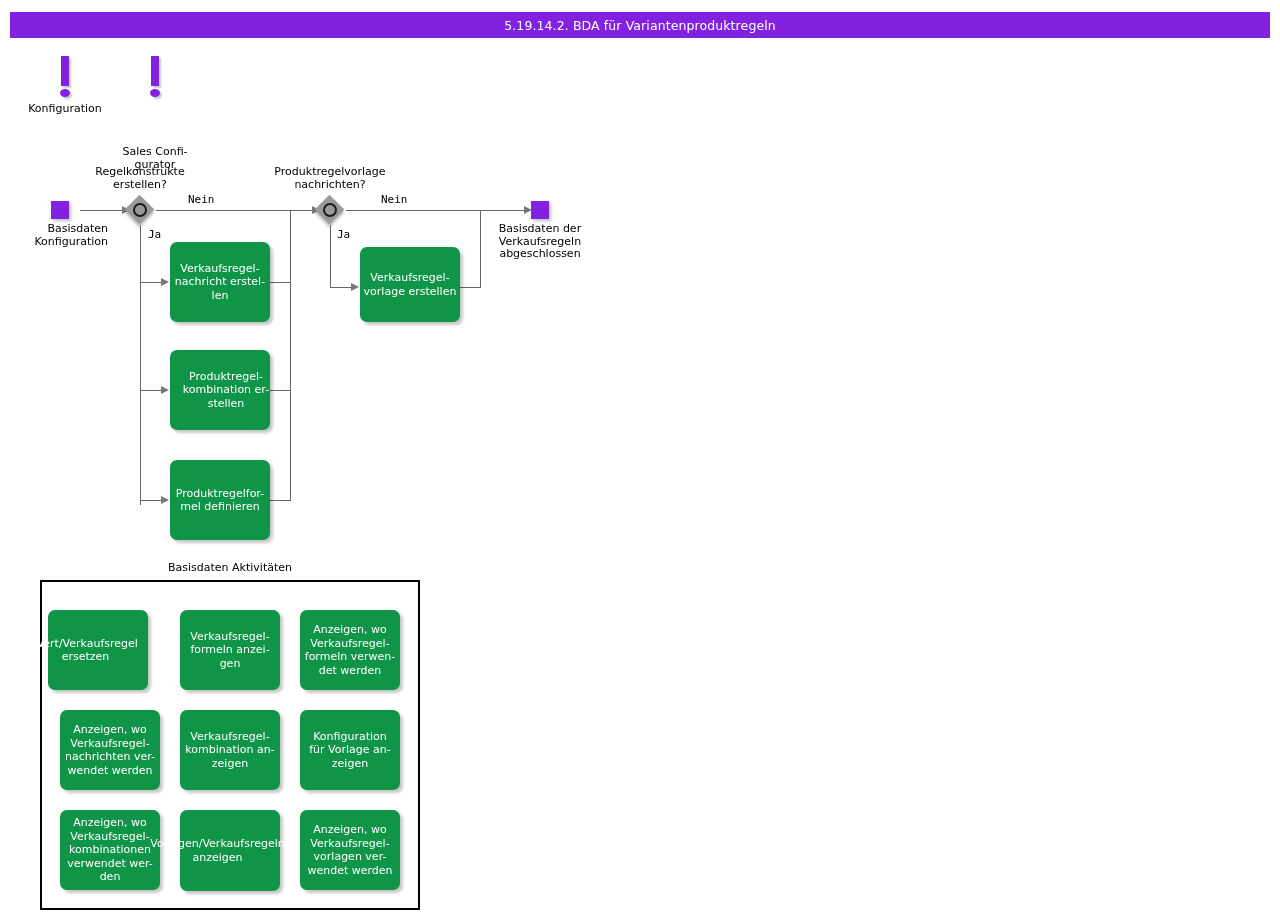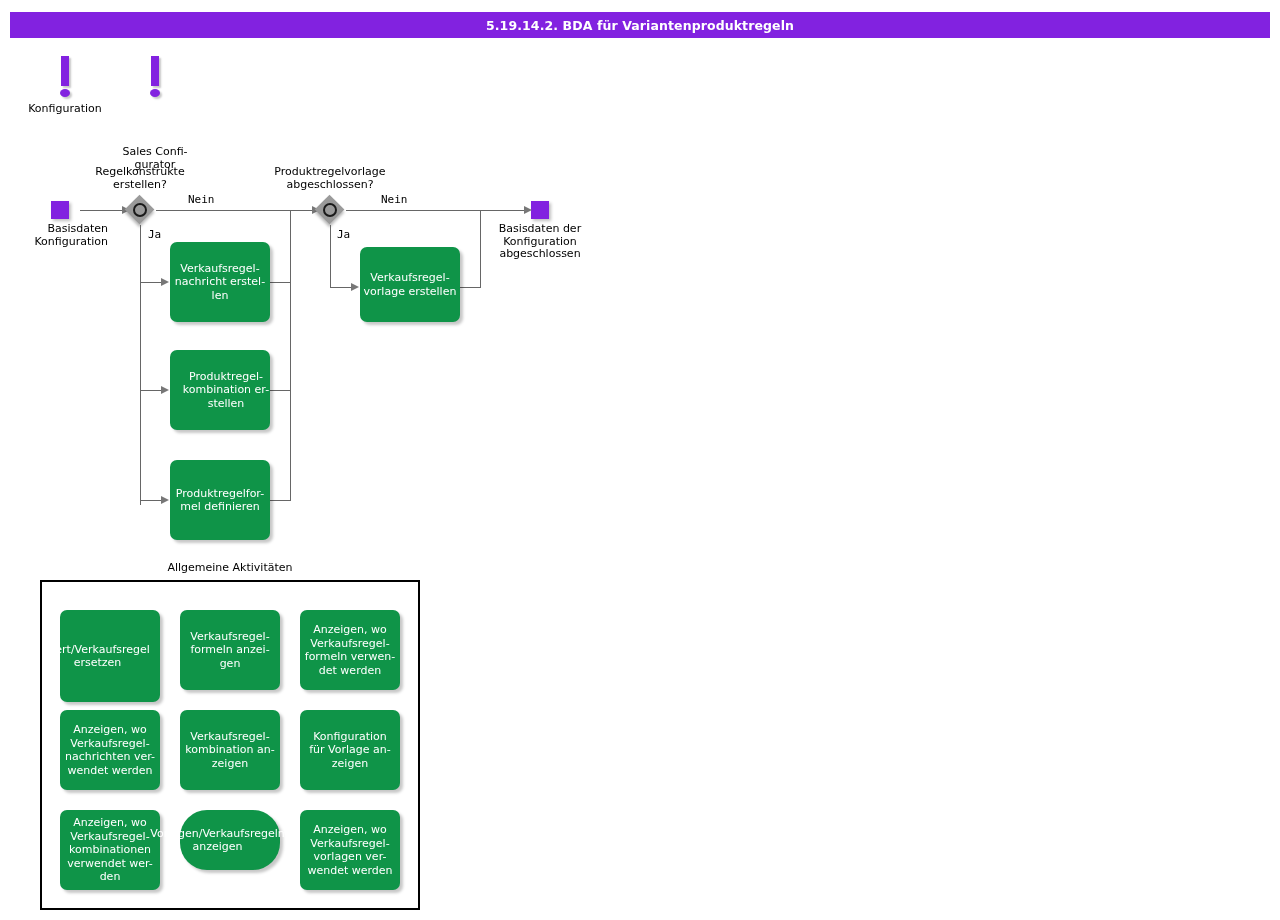--- a/index.html
+++ b/index.html
@@ -19,21 +19,21 @@
   
   #title-bar {
     position: absolute;
     left: 10px;
     top: 12px;
     width: 1260px;
     height: 26px;
     background: #8222e0;
     color: #ffffff;
     font-size: 12.5px;
-    font-weight: bold;
+    font-weight: normal;
     display: flex;
     align-items: center;
     justify-content: center;
     letter-spacing: 0.1px;
   }
 
   
   .role {
     position: absolute;
     width: 96px;
@@ -222,21 +222,21 @@
 
 <div class="event-node" style="left:12px; top:201px;">
   <div class="square"></div>
   <div class="event-label" style="white-space:pre-line;text-align:right;">Basisdaten
 Konfiguration</div>
 </div>
 
 <div class="event-node" style="left:492px; top:201px;">
   <div class="square"></div>
   <div class="event-label" style="white-space:pre-line;">Basisdaten der
-Konfiguration
+Verkaufsregeln
 abgeschlossen</div>
 </div>
 
 <div class="conn h" style="left:80px; top:210px; width:45px;"></div>
 <div class="arrow right" style="left:122px; top:206px;"></div>
 
 <div class="gw-title" style="left:65px; top:165px; white-space:pre-line;">Regelkonstrukte
 erstellen?</div>
 <div class="gateway" style="left:125px; top:195px;">
   <div class="diamond"></div>
@@ -273,21 +273,21 @@
   <span class="task-text">Produktregel-
 kombination er-
 stellen</span>
 </div>
 <div class="task" style="left:170px; top:460px; width:100px; height:80px;">
   <span class="task-text">Produktregelfor-
 mel definieren</span>
 </div>
 
 <div class="gw-title" style="left:255px; top:165px; white-space:pre-line;">Produktregelvorlage
-abgeschlossen?</div>
+nachrichten?</div>
 <div class="gateway" style="left:315px; top:195px;">
   <div class="diamond"></div>
   <div class="ring"></div>
 </div>
 <div class="edge-label" style="left:381px; top:193px;">Nein</div>
 <div class="edge-label" style="left:337px; top:228px;">Ja</div>
 
 <div class="conn h" style="left:346px; top:210px; width:184px;"></div>
 <div class="arrow right" style="left:524px; top:206px;"></div>
 
@@ -296,24 +296,24 @@
 <div class="arrow right" style="left:351px; top:283px;"></div>
 
 <div class="conn h" style="left:460px; top:287px; width:20px;"></div>
 <div class="conn v" style="left:480px; top:210px; height:78px;"></div>
 
 <div class="task" style="left:360px; top:247px; width:100px; height:75px;">
   <span class="task-text">Verkaufsregel-
 vorlage erstellen</span>
 </div>
 
-<div id="group-title">Allgemeine Aktivitäten</div>
+<div id="group-title">Basisdaten Aktivitäten</div>
 <div id="group-box"></div>
 
-<div class="task overflow" style="left:60px; top:610px; width:100px; height:92px;">
+<div class="task overflow" style="left:48px; top:610px; width:100px; height:80px;">
   <span class="task-text">Wert/Verkaufsregel
 ersetzen</span>
 </div>
 <div class="task" style="left:180px; top:610px; width:100px; height:80px;">
   <span class="task-text">Verkaufsregel-
 formeln anzei-
 gen</span>
 </div>
 <div class="task" style="left:300px; top:610px; width:100px; height:80px;">
   <span class="task-text">Anzeigen, wo
@@ -339,21 +339,21 @@
 zeigen</span>
 </div>
 
 <div class="task" style="left:60px; top:810px; width:100px; height:80px;">
   <span class="task-text">Anzeigen, wo
 Verkaufsregel-
 kombinationen
 verwendet wer-
 den</span>
 </div>
-<div class="task overflow" style="left:180px; top:810px; width:100px; height:60px;border-radius:27px;">
+<div class="task overflow" style="left:180px; top:810px; width:100px; height:81px;">
   <span class="task-text">Vorlagen/Verkaufsregeln
 anzeigen</span>
 </div>
 <div class="task" style="left:300px; top:810px; width:100px; height:80px;">
   <span class="task-text">Anzeigen, wo
 Verkaufsregel-
 vorlagen ver-
 wendet werden</span>
 </div>
 

